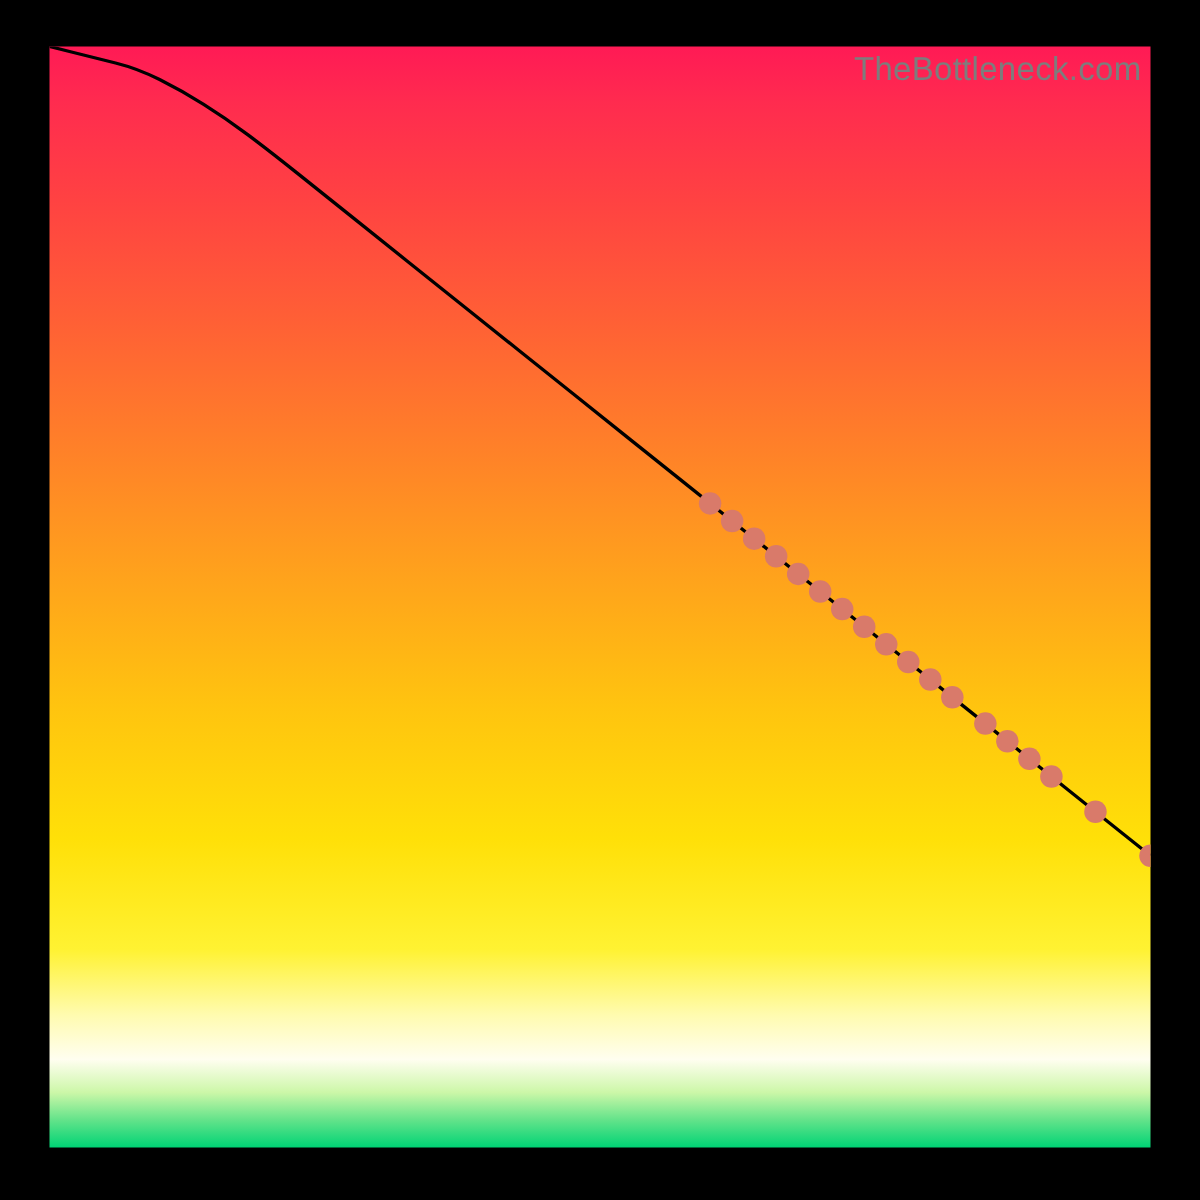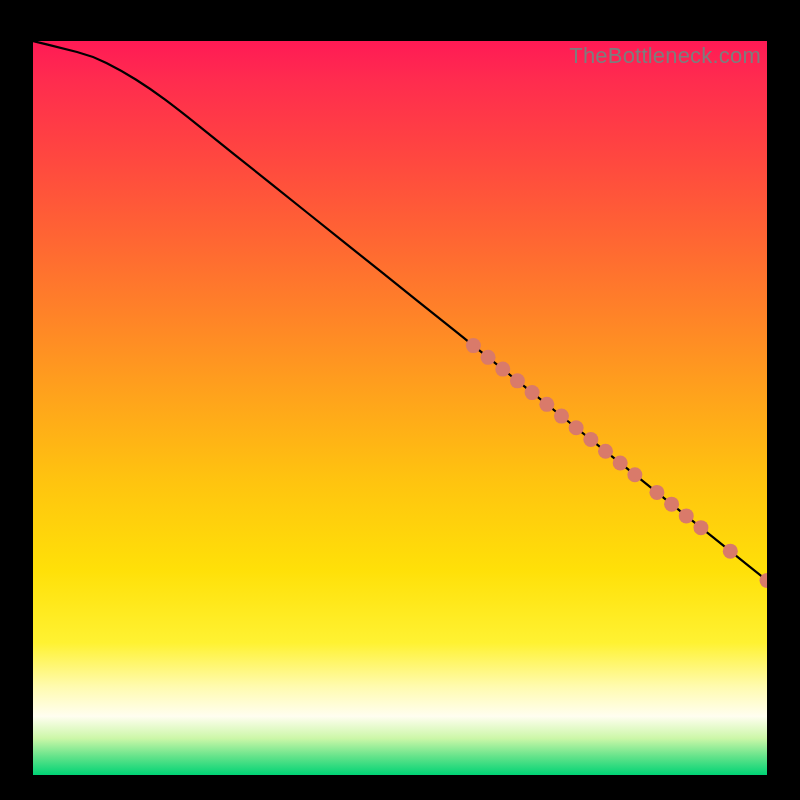--- a/index.html
+++ b/index.html
@@ -13,21 +13,21 @@
   }
   .frame {
     position: relative;
     width: 800px;
     height: 800px;
     background: #000;
   }
   .plot {
     position: absolute;
     left: 33px;
-    top: 41px;
+    top: 31px;
     width: 734px;
     height: 734px;
     
     background: linear-gradient(
       to bottom,
       #ff1a55 0%,
       #ff2b4f 5%,
       #ff4242 14%,
       #ff6035 25%,
       #ff8228 37%,

